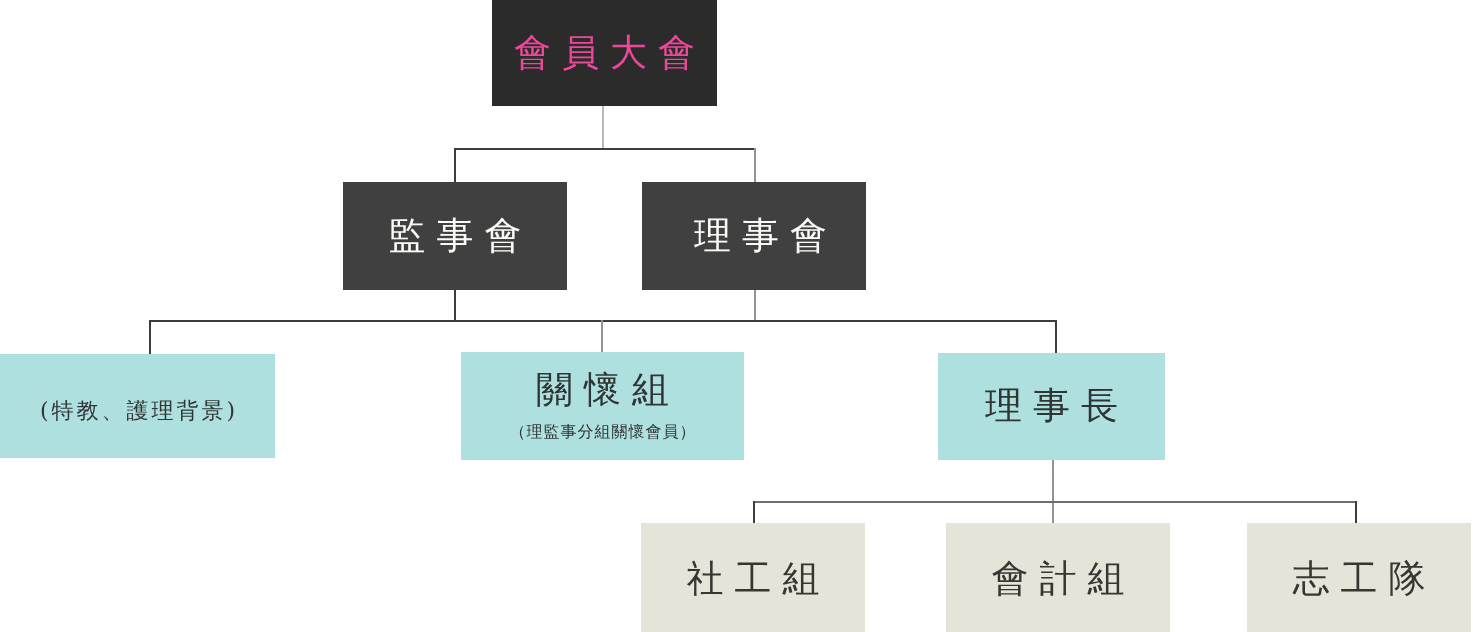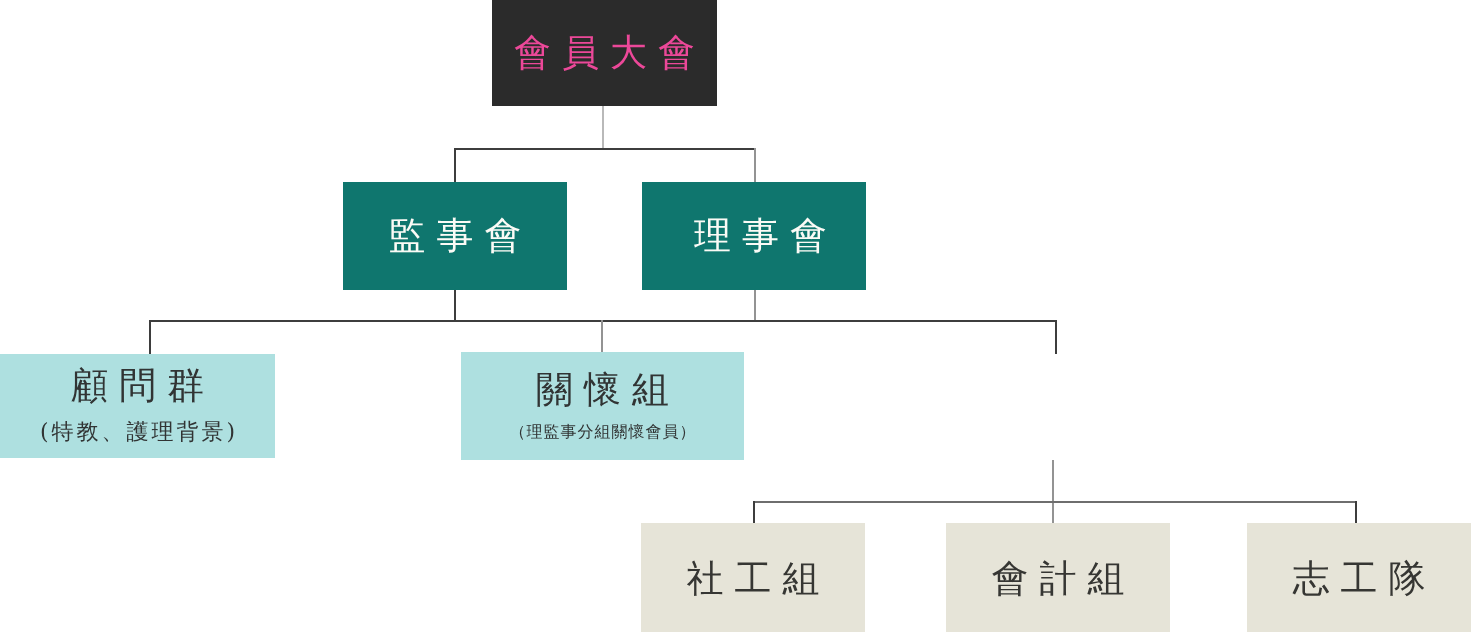--- a/index.html
+++ b/index.html
@@ -33,21 +33,21 @@
     white-space: nowrap;
   }
   .node .sub {
     font-size: 21px;
     letter-spacing: 2px;
     margin-right: -2px;
     margin-top: 10px;
     white-space: nowrap;
   }
   .node.dark  { background: #2b2b2b; color: #ec4899; }
-  .node.green { background: #0f766e; color: #fbfbf6; }
+  .node.green { background: #404040; color: #fbfbf6; }
   .node.teal  { background: #aee0e0; color: #313434; }
   .node.beige { background: #e6e4d8; color: #363633; }
 
   #n-root    { left: 492px;  top: 0;     width: 225px; height: 106px; }
   #n-sup     { left: 343px;  top: 182px; width: 224px; height: 108px; }
   #n-dir     { left: 642px;  top: 182px; width: 224px; height: 108px; padding-left: 13px; }
   #n-adv     { left: 0;      top: 354px; width: 275px; height: 104px; }
   #n-care    { left: 461px;  top: 352px; width: 283px; height: 108px; }
   #n-chair   { left: 938px;  top: 353px; width: 227px; height: 107px; }
   #n-social  { left: 641px;  top: 523px; width: 224px; height: 112px; }
@@ -112,29 +112,31 @@
 
   <div class="node green" id="n-sup">
     <div class="label">監事會</div>
   </div>
 
   <div class="node green" id="n-dir">
     <div class="label">理事會</div>
   </div>
 
   <div class="node teal" id="n-adv">
-    <div class="label">顧問群</div>
     <div class="sub">(特教、護理背景)</div>
   </div>
 
   <div class="node teal" id="n-care">
     <div class="label">關懷組</div>
     <div class="sub">（理監事分組關懷會員）</div>
   </div>
 
+  <div class="node teal" id="n-chair">
+    <div class="label">理事長</div>
+  </div>
 
   <div class="node beige" id="n-social">
     <div class="label">社工組</div>
   </div>
 
   <div class="node beige" id="n-acct">
     <div class="label">會計組</div>
   </div>
 
   <div class="node beige" id="n-vol">

